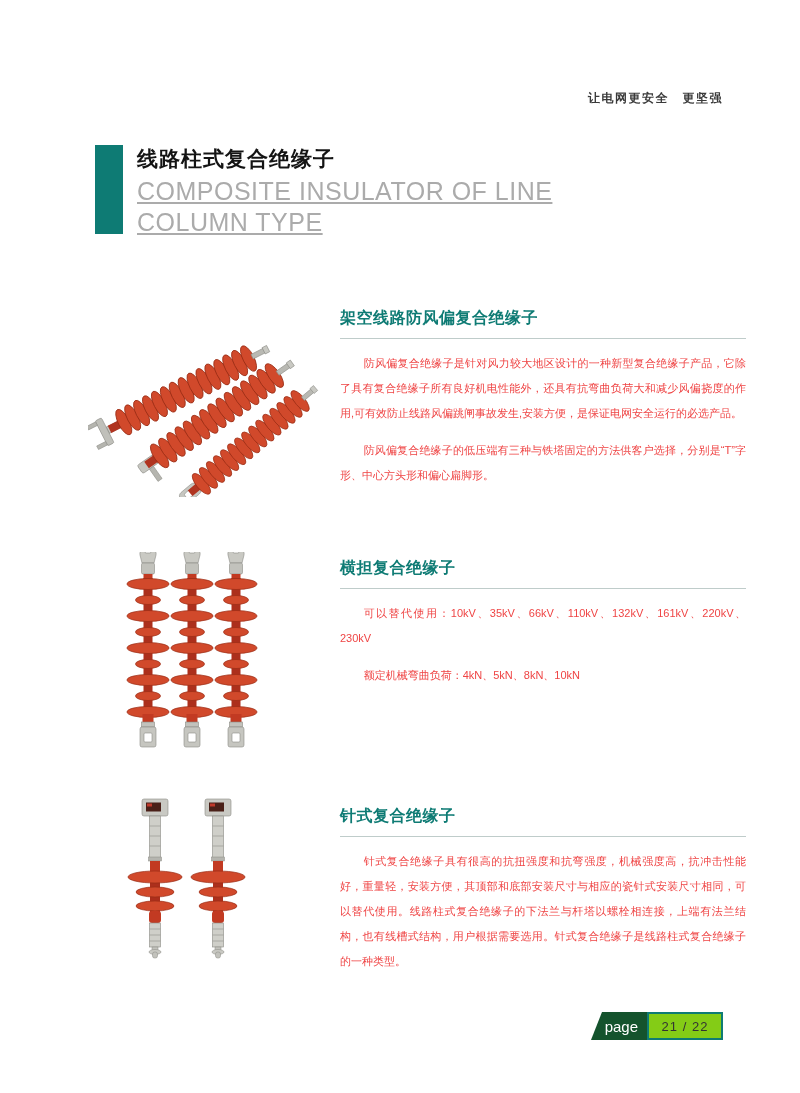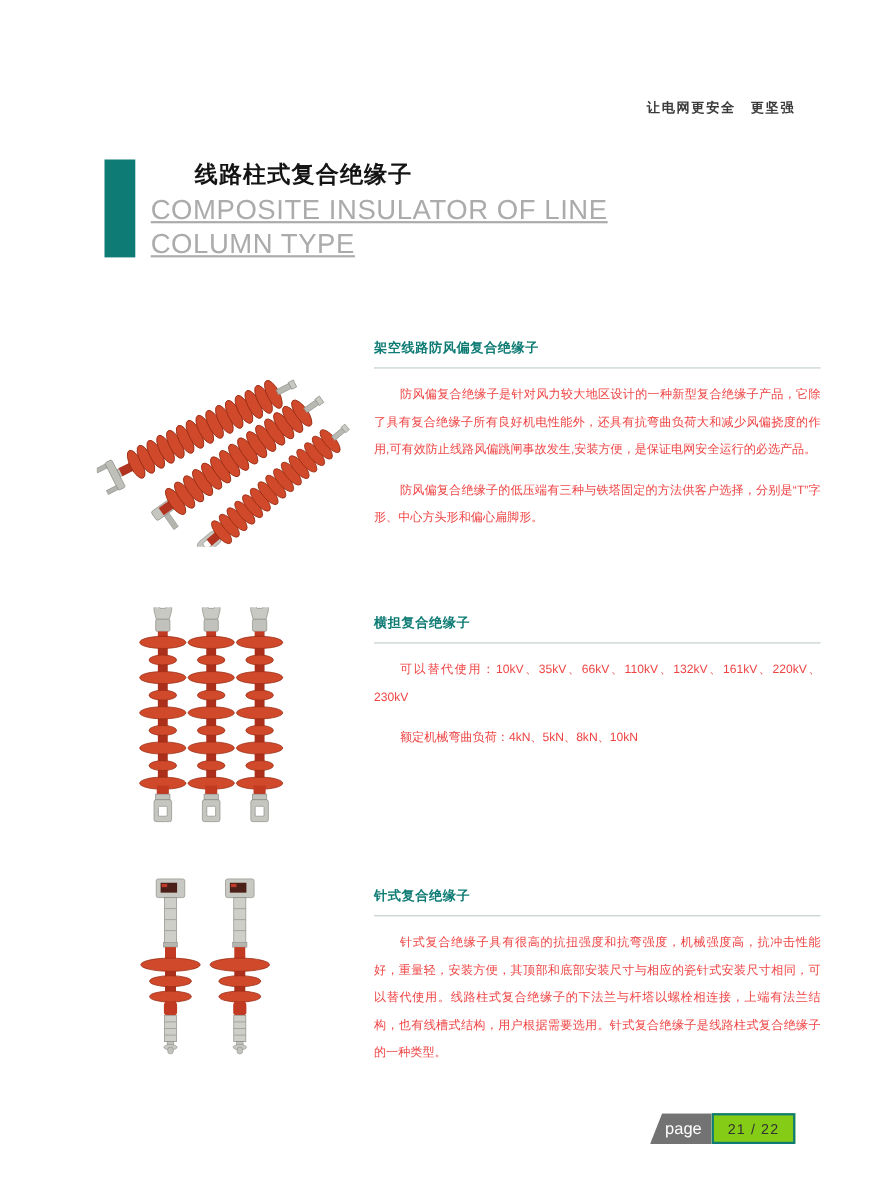--- a/index.html
+++ b/index.html
@@ -9,38 +9,38 @@
   }
   
   .slogan{
     position:absolute;top:62px;right:77px;font-size:12px;color:#3a3a3a;
     letter-spacing:1.5px;font-weight:bold;margin-top:28px;
   }
   
   .title-block{position:absolute;left:95px;top:145px;display:flex;}
   .title-bar{width:28px;height:89px;background:#0e7b74;flex:none;}
   .title-texts{margin-left:14px;}
-  .title-zh{font-size:21px;font-weight:bold;color:#141414;letter-spacing:1px;line-height:1;margin-top:3px;margin-left:40px;}
+  .title-zh{font-size:21px;font-weight:bold;color:#141414;letter-spacing:1px;line-height:1;margin-top:3px;}
   .title-en{font-size:25px;color:#ababab;line-height:31px;letter-spacing:0.5px;margin-top:7px;font-weight:400;text-decoration:underline;}
   
   .sec-text{position:absolute;left:340px;width:406px;}
   .sec-heading{
-    color:#0e7b74;font-size:12px;font-weight:bold;letter-spacing:0.5px;
+    color:#0e7b74;font-size:16px;font-weight:bold;letter-spacing:0.5px;
     padding-bottom:9px;border-bottom:1px solid #bfccca;
   }
   .sec-body p{
     font-size:11px;color:#ef4444;line-height:25px;margin:12px 0 0;
     text-indent:2.15em;text-align:justify;
   }
   
   .photo{position:absolute;}
   
   .footer{position:absolute;left:591px;top:1012px;height:28px;display:flex;}
   .page-tag{
-    width:56px;height:28px;background:#737373;color:#ffffff;font-size:15px;
+    width:56px;height:28px;background:#14532d;color:#ffffff;font-size:15px;
     display:flex;align-items:center;justify-content:flex-end;padding-right:9px;
     box-sizing:border-box;clip-path:polygon(11px 0,100% 0,100% 100%,0 100%);text-align:right;
   }
   .page-num{
     width:76px;height:28px;border:2px solid #0e7b74;background:#84cc16;color:#333333;
     font-size:13px;letter-spacing:1px;display:flex;align-items:center;justify-content:center;
     box-sizing:border-box;
   }
 </style>
 </head>

